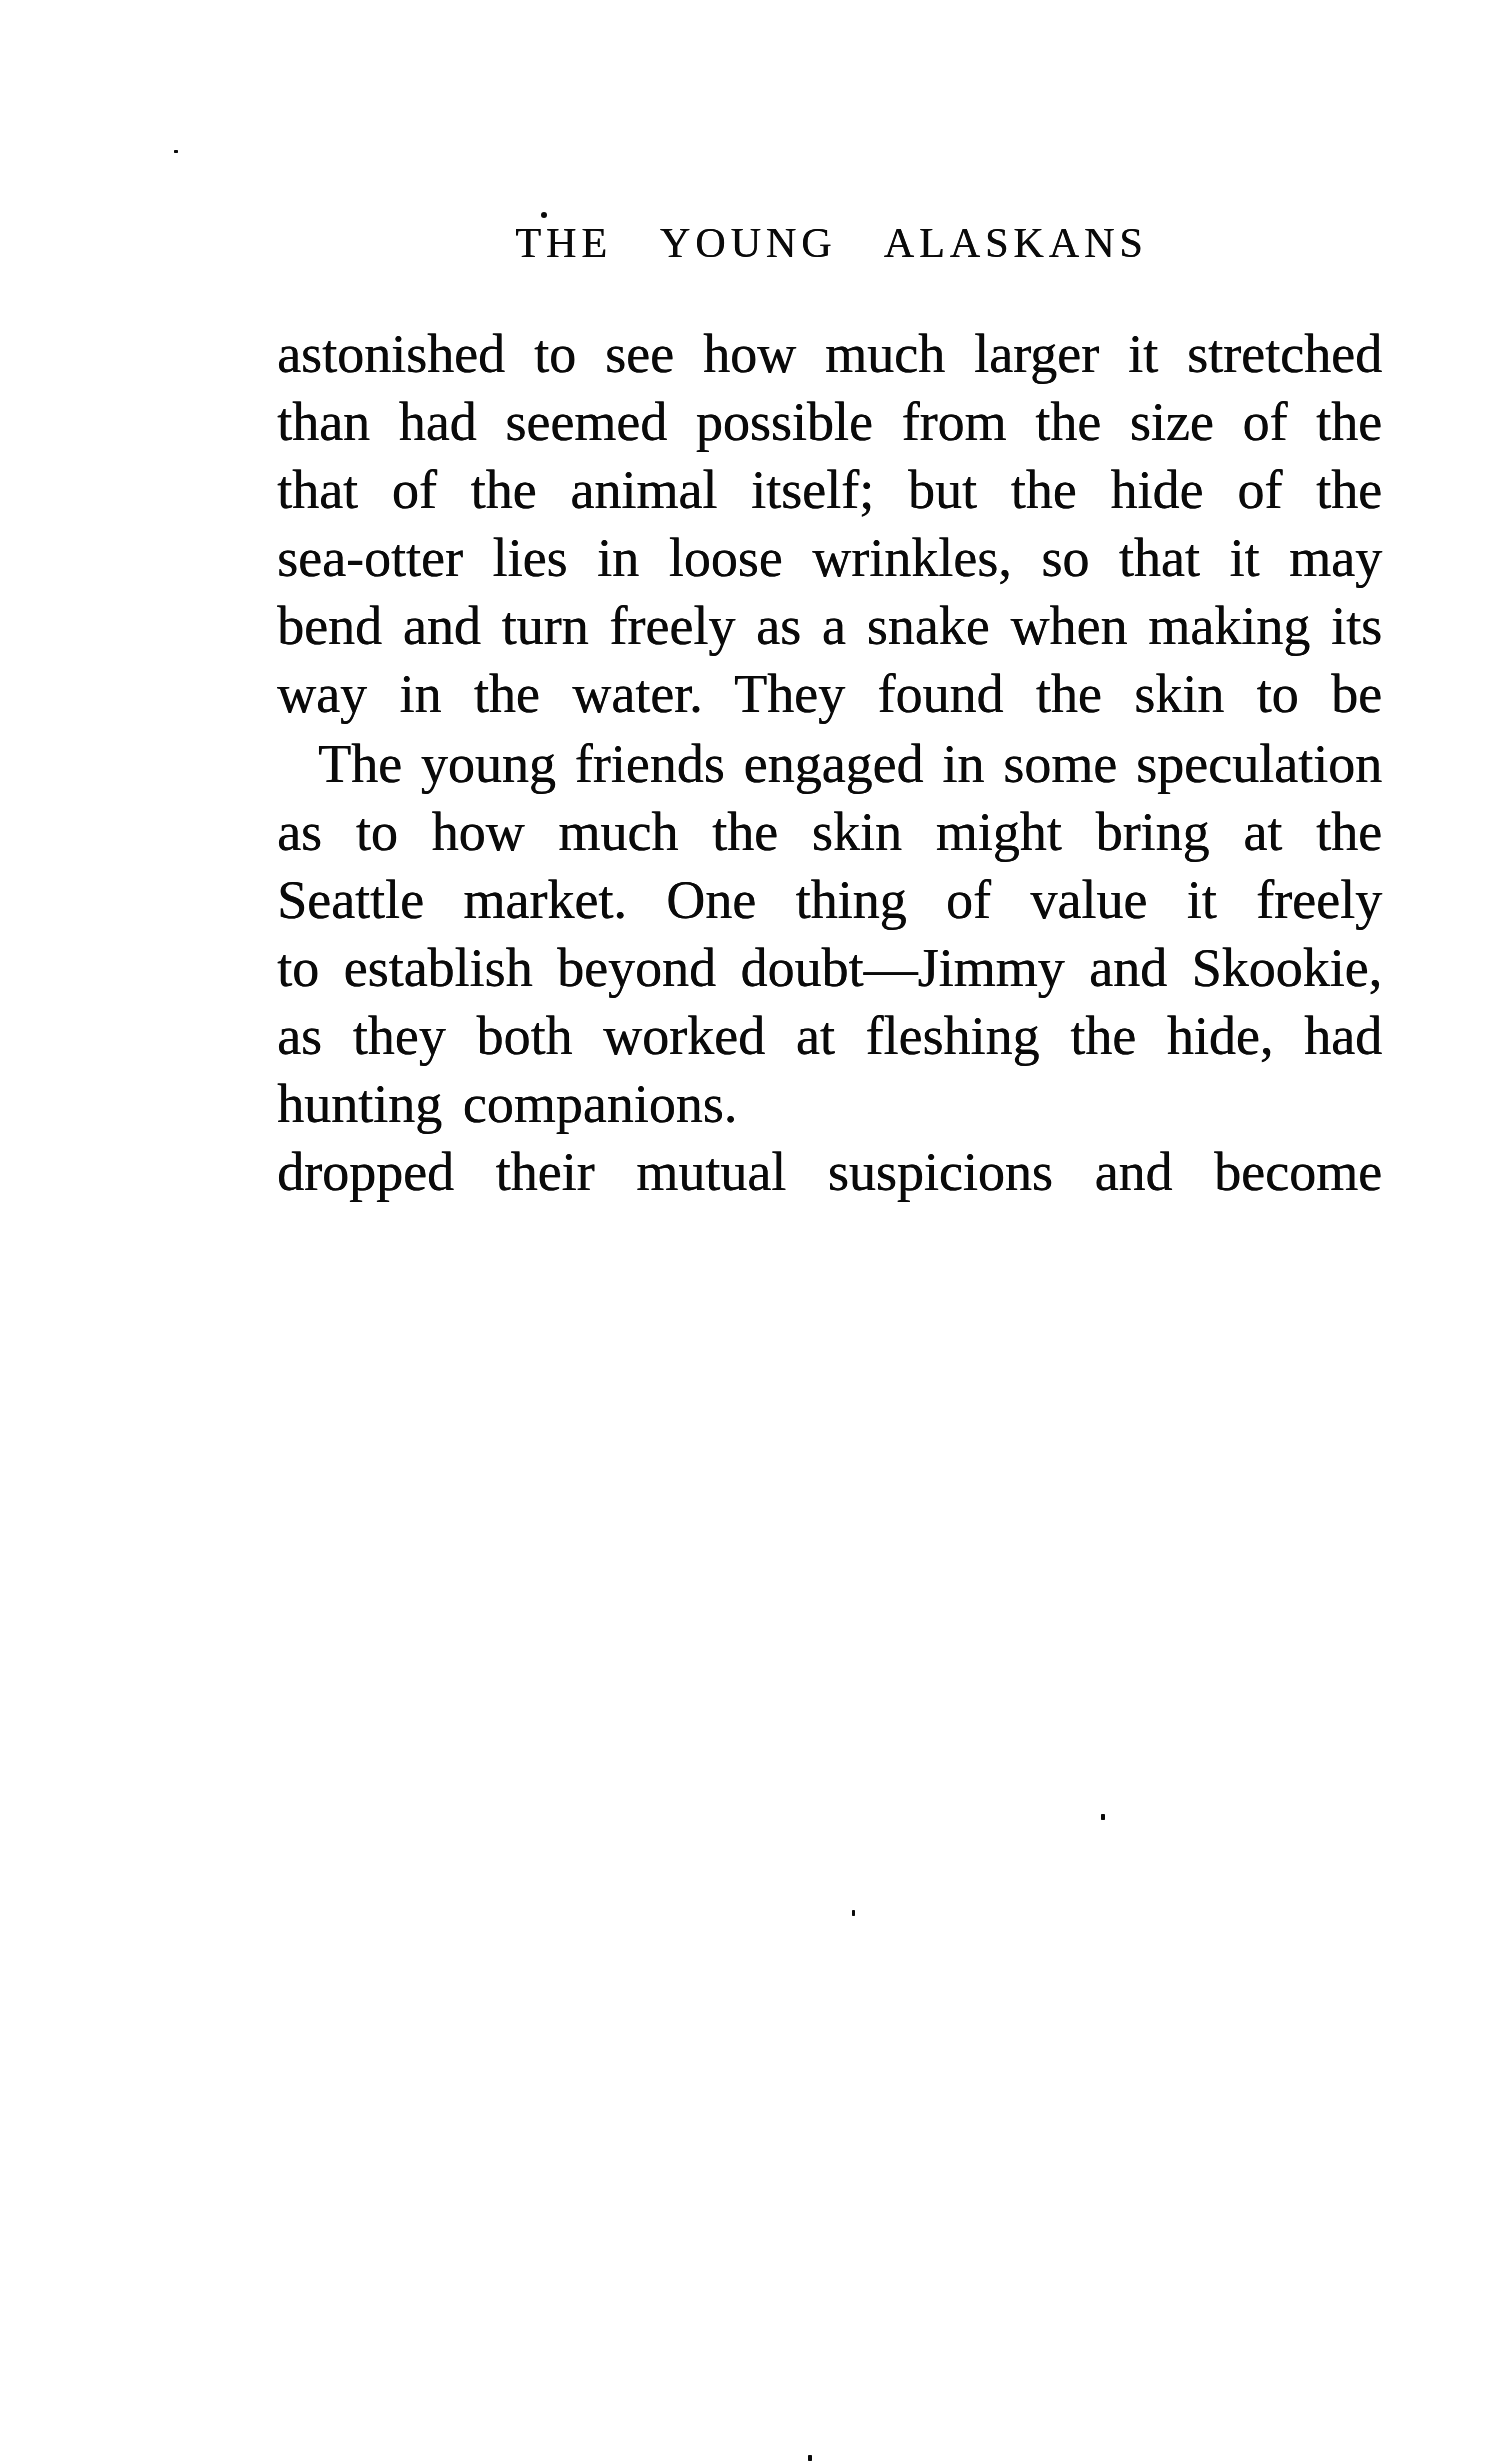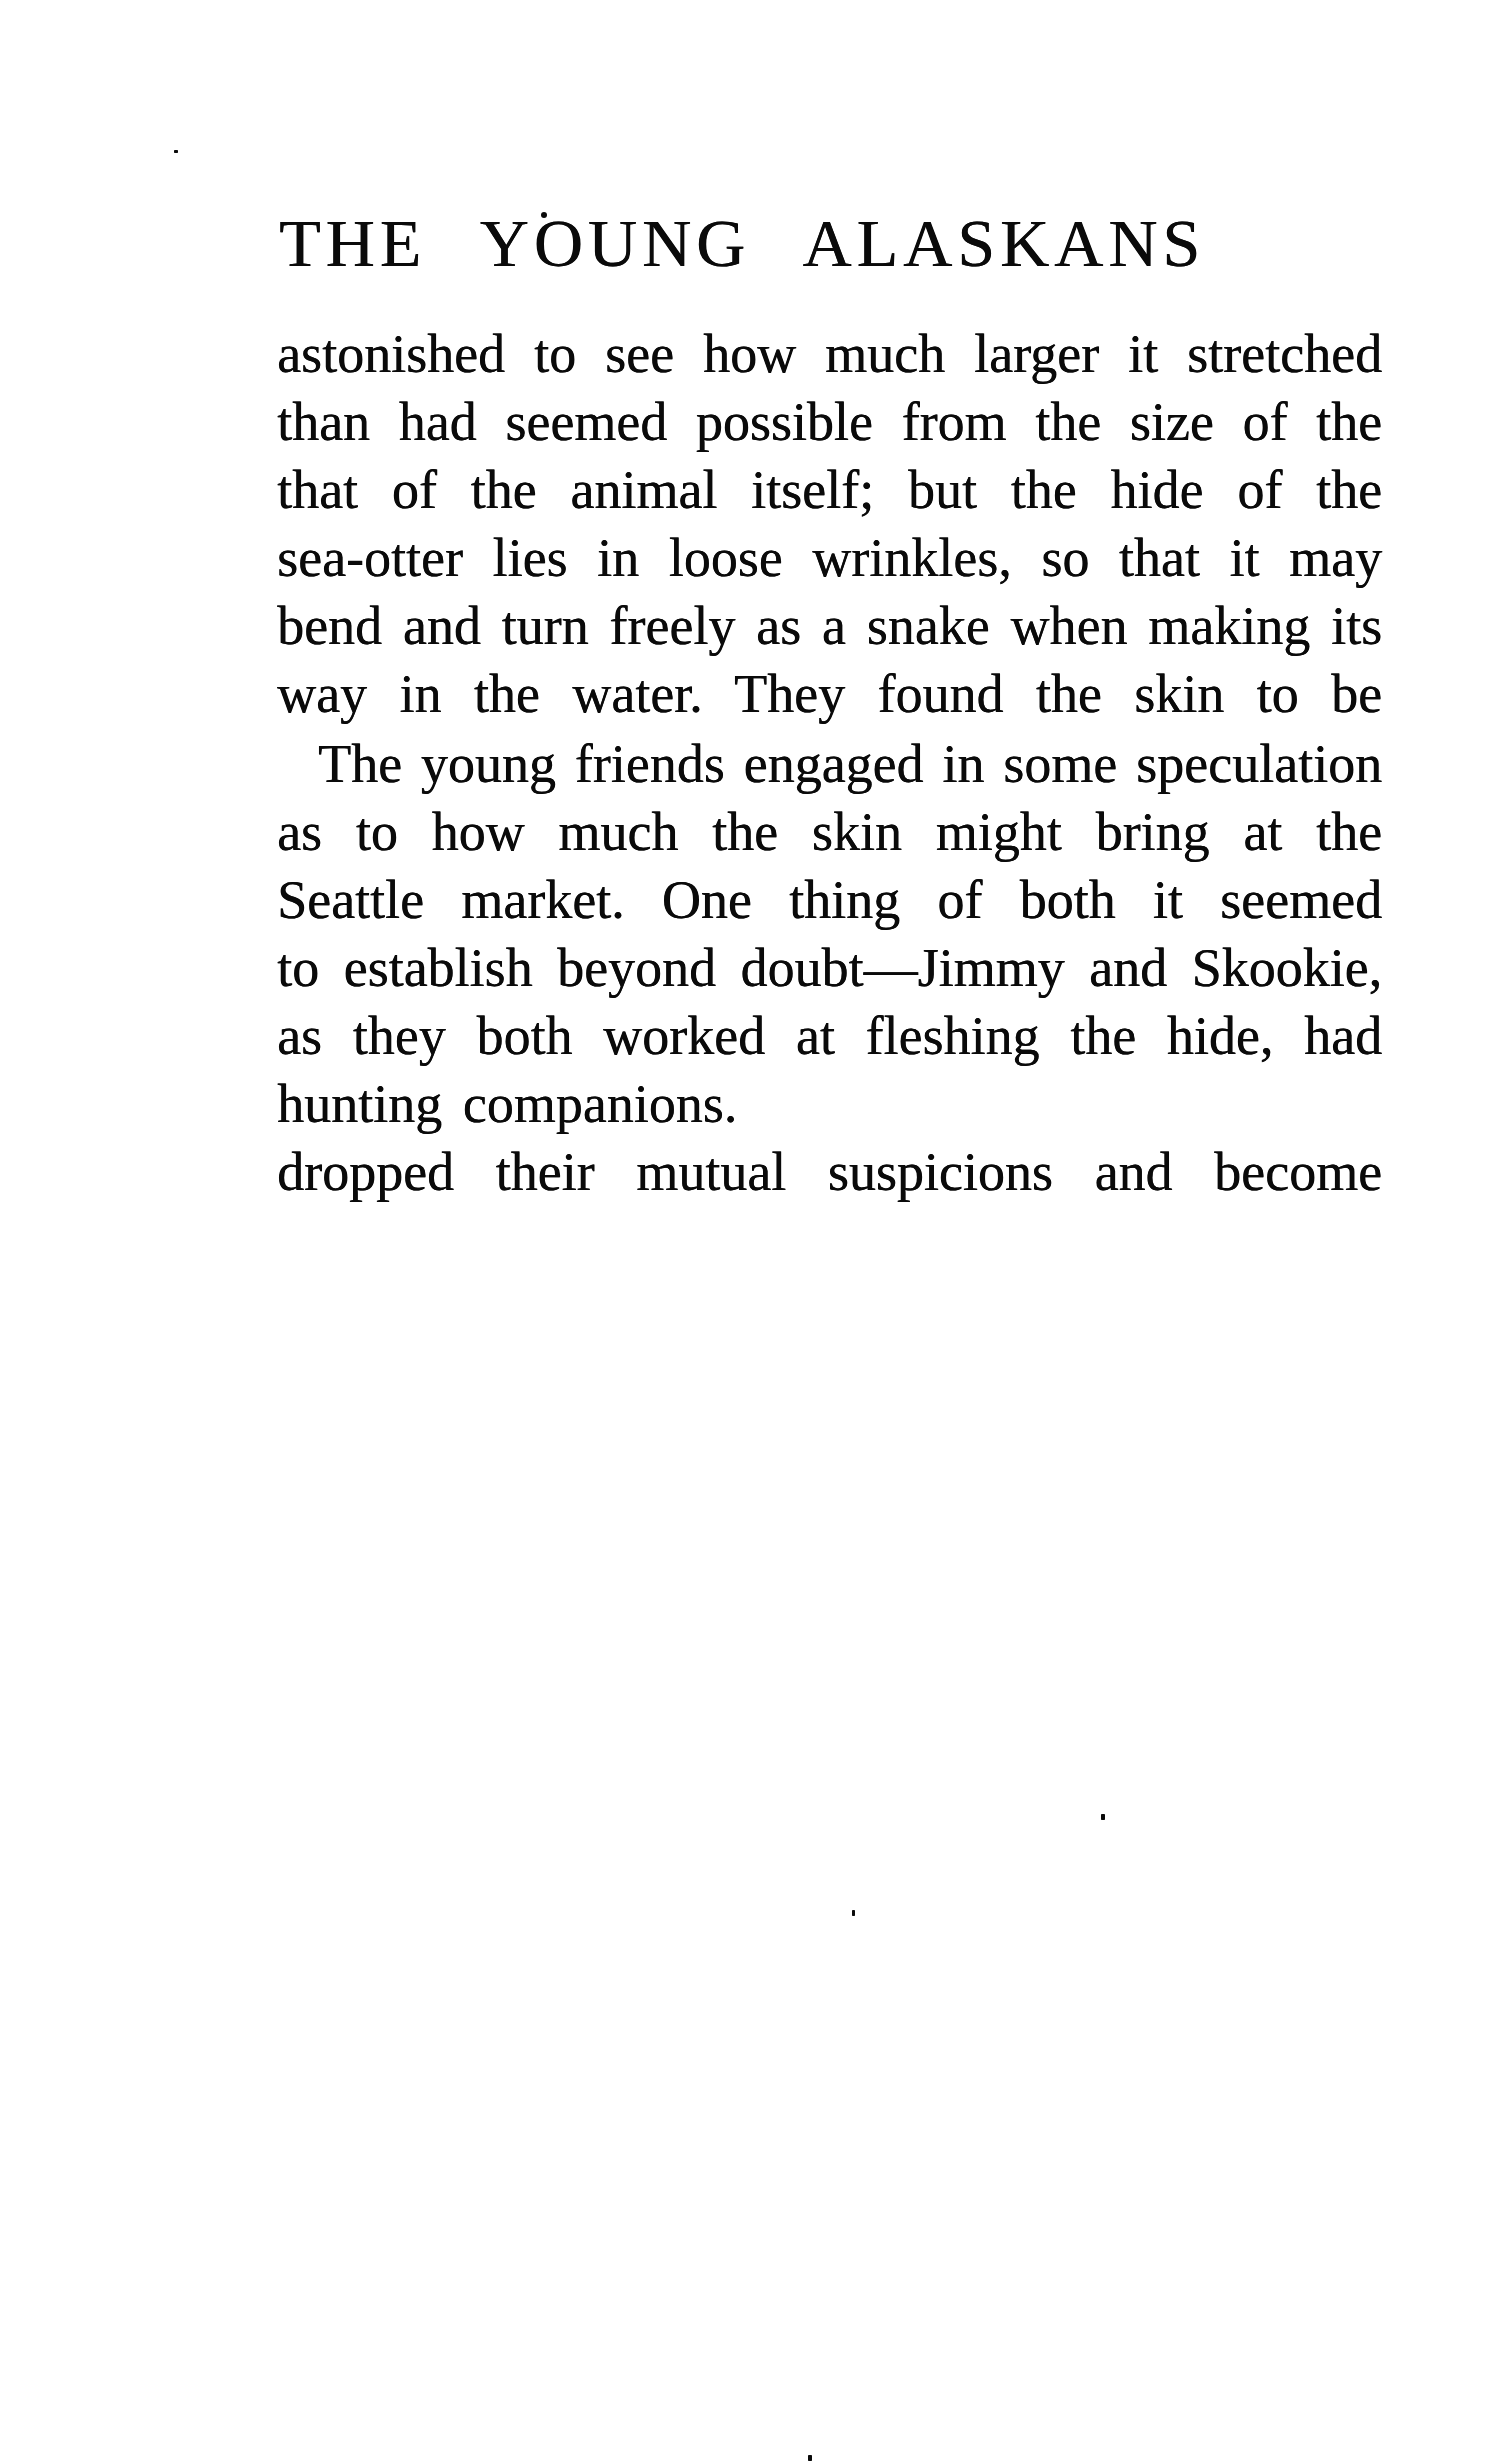--- a/index.html
+++ b/index.html
@@ -24,21 +24,22 @@
     width: 1109px;
     height: 100%;
   }
 
   
   .running-head {
     position: absolute;
     top: 215px;
     left: 4px;
     right: 0;
-    font-size: 68px;
+    text-align: center;
+    font-size: 42px;
     line-height: 57px;
     letter-spacing: 5px;
     word-spacing: 34px;
     white-space: nowrap;
     text-shadow: 0.4px 0 0 currentColor;
   }
 
   
   .body-block {
     position: absolute;
@@ -96,21 +97,21 @@
         <div class="line">than had seemed possible from the size of the</div>
         <div class="line">that of the animal itself; but the hide of the</div>
         <div class="line">sea-otter lies in loose wrinkles, so that it may</div>
         <div class="line">bend and turn freely as a snake when making its</div>
         <div class="line">way in the water.  They found the skin to be</div>
       </div>
 
       <div class="para">
         <div class="line indent">The young friends engaged in some speculation</div>
         <div class="line">as to how much the skin might bring at the</div>
-        <div class="line">Seattle market.  One thing of both it seemed</div>
+        <div class="line">Seattle market.  One thing of value it freely</div>
         <div class="line">to establish beyond doubt—Jimmy and Skookie,</div>
         <div class="line">as they both worked at fleshing the hide, had</div>
         <div class="line para-end">hunting companions.</div>
         <div class="line">dropped their mutual suspicions and become</div>
       </div>
 
     </div>
   </div>
 
   <div class="speck speck-1"></div>

